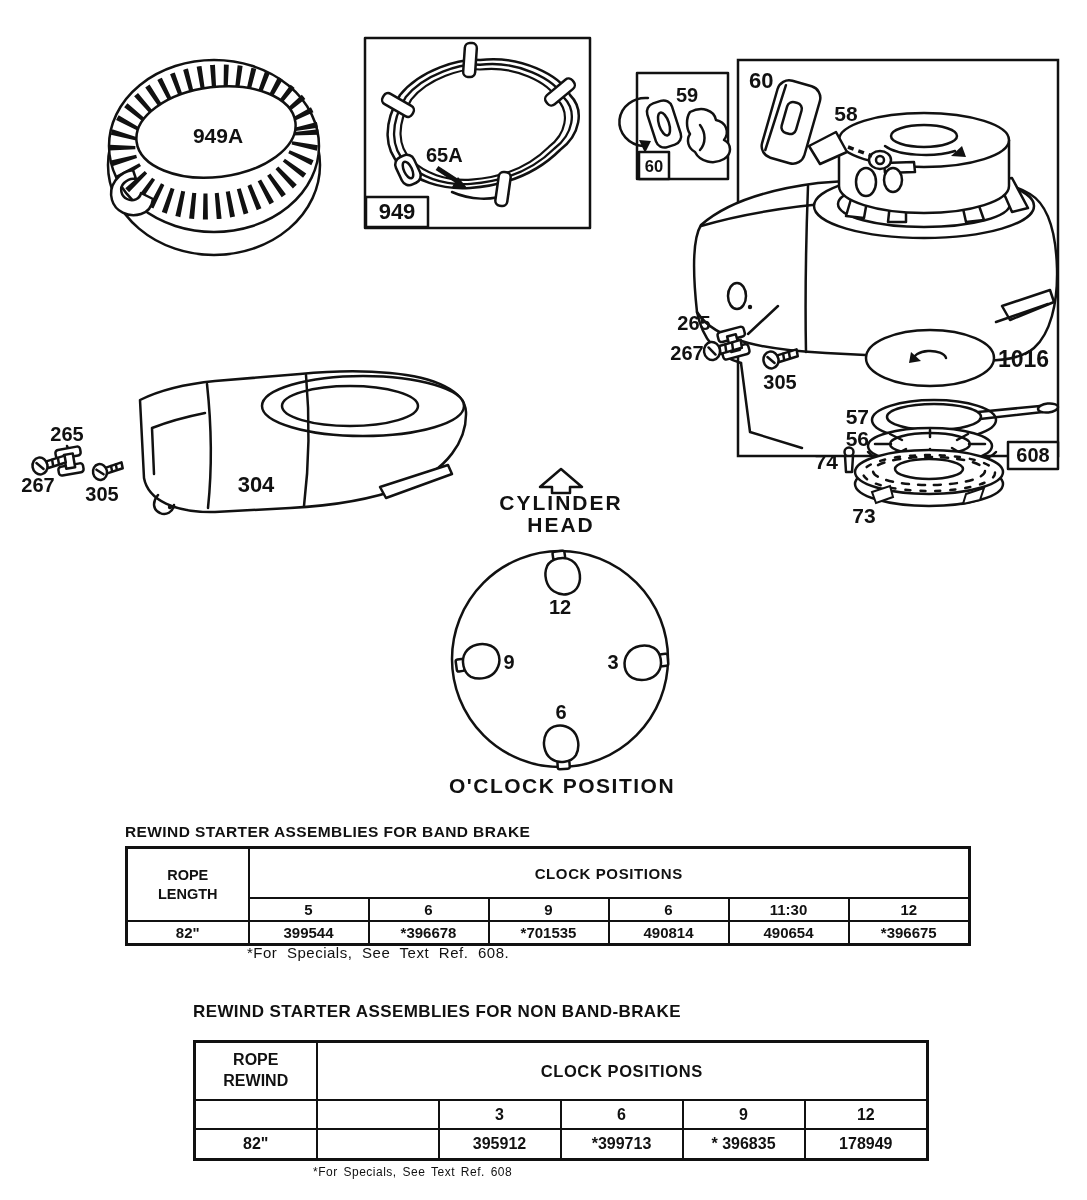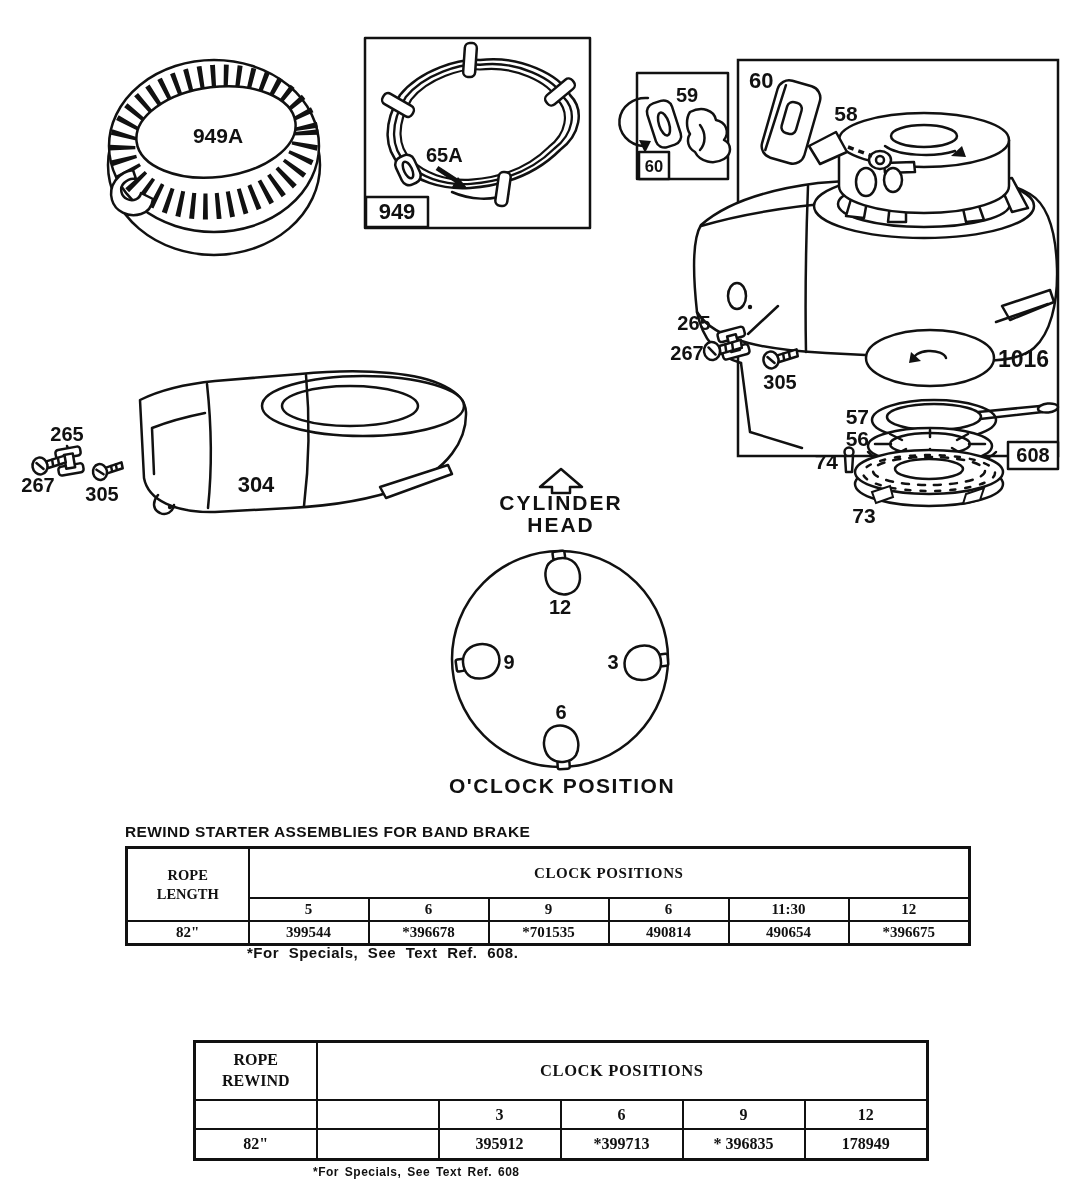--- a/index.html
+++ b/index.html
@@ -7,38 +7,38 @@
         font-family:"Liberation Sans",sans-serif;color:#111;}
   svg text{font-family:"Liberation Sans",sans-serif;fill:#111;font-weight:600;}
   .fw{fill:#ffffff;stroke:#111;stroke-width:2.5;stroke-linejoin:round;}
   .ln{fill:none;stroke:#111;stroke-width:2.5;stroke-linecap:round;stroke-linejoin:round;}
 
   .tbl-title{position:absolute;font-weight:700;font-size:15.5px;letter-spacing:.4px;}
   .t1-title{left:125px;top:823px;width:843px;}
   .t2-title{left:193px;top:1002px;width:790px;font-size:17px;}
 
   table{border-collapse:collapse;table-layout:fixed;position:absolute;background:#fff;}
-  td{border:2px solid #111;text-align:center;vertical-align:middle;padding:0;color:#111;overflow:hidden;font-family:Liberation Serif, serif;}
+  td{border:2px solid #111;text-align:center;vertical-align:middle;padding:0;color:#111;overflow:hidden;}
   .t1{left:125px;top:846px;width:843px;border:3px solid #111;}
   .t1 td{font-size:15px;}
   .t1 .hdr{font-weight:700;letter-spacing:.6px;}
   .t1 .rope{font-size:14.5px;font-weight:700;line-height:1.3;}
   .t1 tr.r1 td{height:48px;}
   .t1 tr.r2 td{height:21px;font-weight:600;}
   .t1 tr.r3 td{height:21px;font-weight:600;}
 
   .t2{left:193px;top:1040px;width:733px;border:3px solid #111;}
   .t2 td{font-size:16px;}
   .t2 .hdr{font-weight:600;letter-spacing:.6px;font-size:16.5px;}
   .t2 .rope{font-size:16px;font-weight:600;line-height:1.3;}
   .t2 tr.r1 td{height:56px;}
   .t2 tr.r2 td{height:27px;font-weight:600;}
   .t2 tr.r3 td{height:28px;font-weight:600;}
 
-  .footnote{position:absolute;font-size:15px;font-weight:700;letter-spacing:.5px;}
+  .footnote{position:absolute;font-size:15px;font-weight:400;letter-spacing:.5px;}
   .f1{left:247px;top:944px;word-spacing:5px;}
   .f2{left:313px;top:1165px;font-size:12px;word-spacing:2px;}
 </style>
 </head>
 <body>
 
 <div class="page">
 
 <svg width="1087" height="820" viewBox="0 0 1087 820">
 
@@ -306,20 +306,21 @@
     <td>*701535</td>
     <td>490814</td>
     <td>490654</td>
     <td>*396675</td>
   </tr>
 </tbody>
     </table>
 <div class="footnote f1">*For Specials, See Text Ref. 608.</div>
 
 
+<div class="tbl-title t2-title">REWIND STARTER ASSEMBLIES FOR NON BAND-BRAKE</div>
 
 <table class="t2">
   <colgroup>
         <col style="width:122px">
         <col style="width:122px">
         <col style="width:122px">
         <col style="width:122px">
         <col style="width:122px">
         <col style="width:123px">
       </colgroup>

